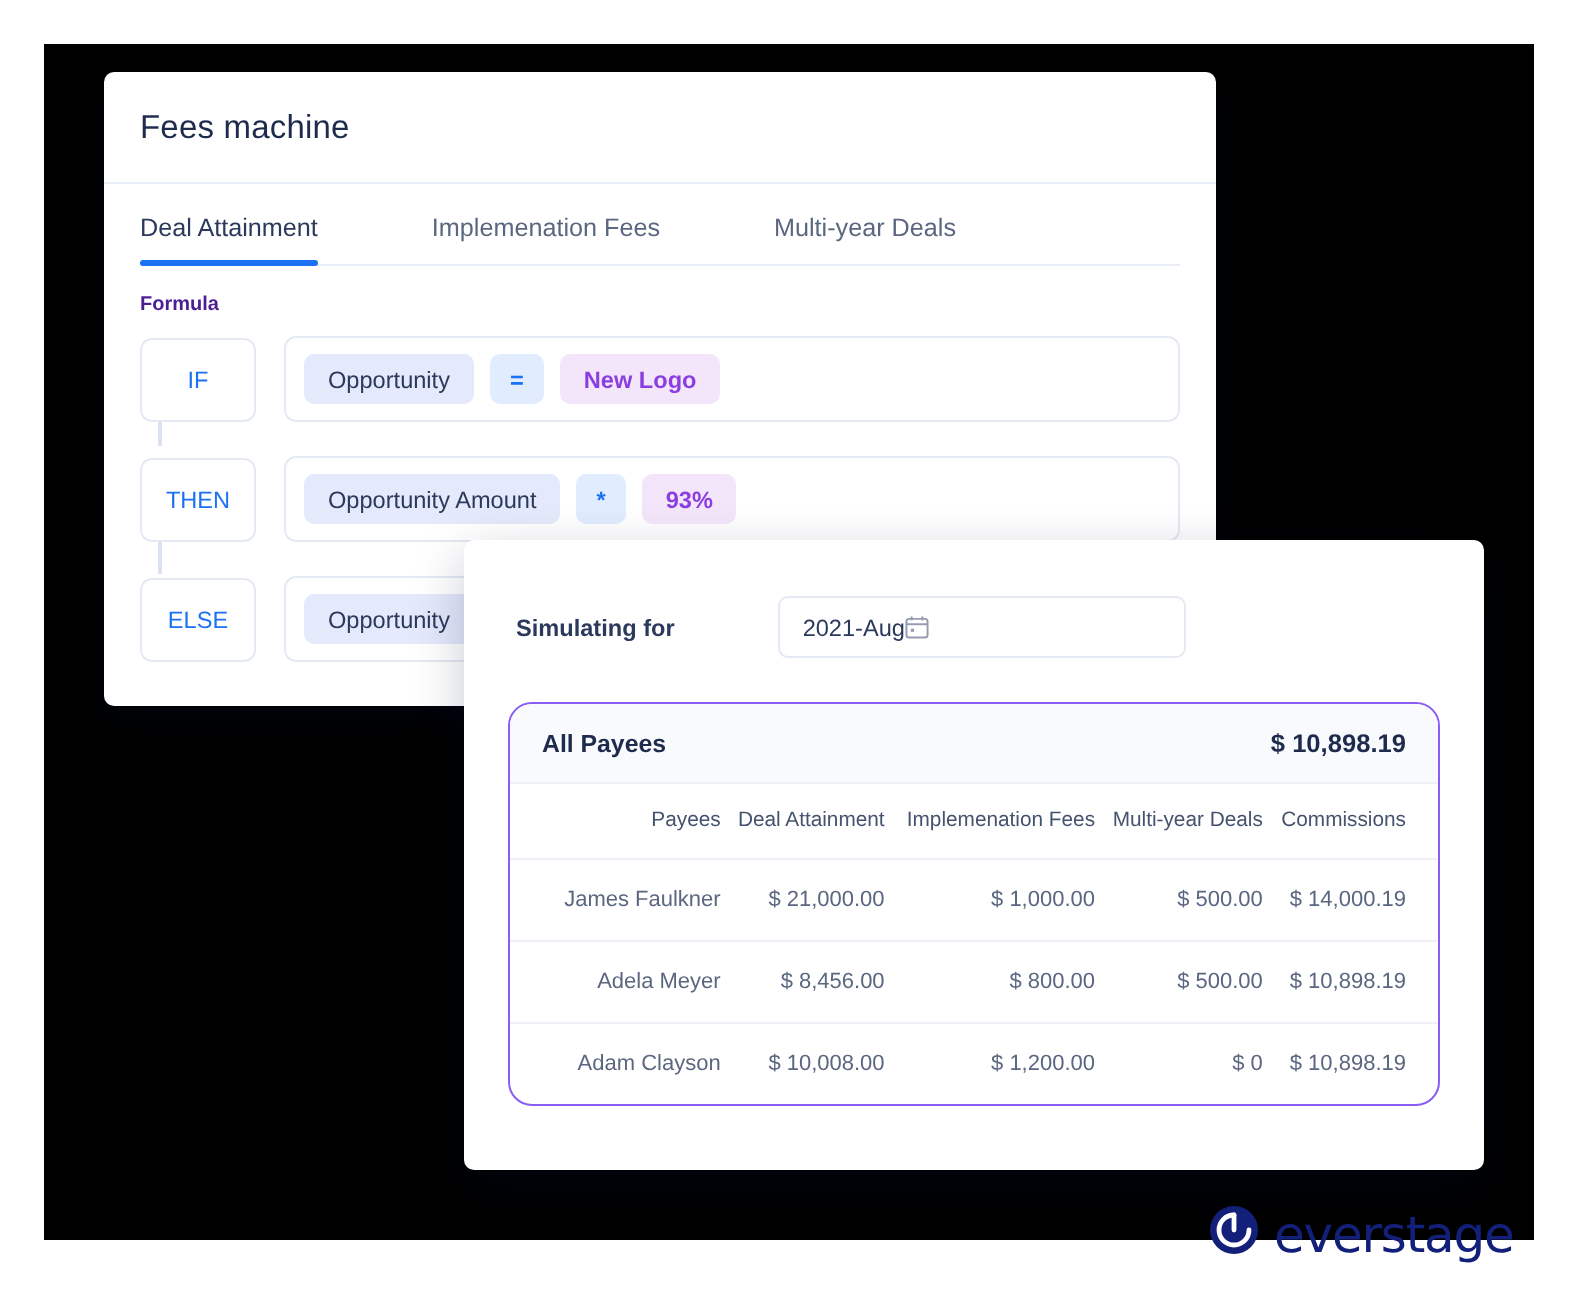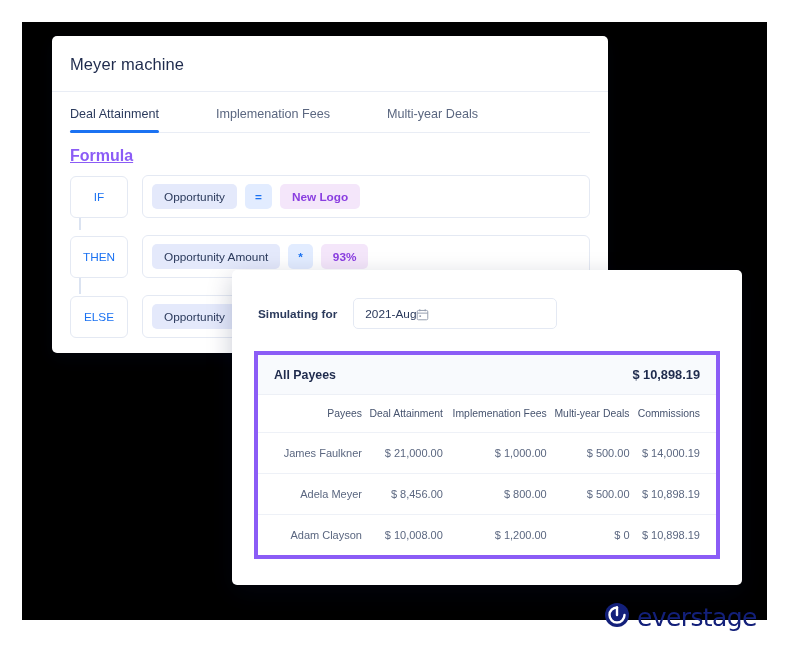--- a/index.html
+++ b/index.html
@@ -78,25 +78,24 @@
     background: #1b72f2;
     border-radius: 2px;
   }
   .tabs-underline {
     height: 1px;
     background: #e9edf5;
     margin: 0 18px 0 18px;
   }
 
   .formula-label {
-    font-size: 16px;
+    font-size: 10px;
     font-weight: bold;
-    color: #8b5cf6;
+    color: #4c1d95;
     padding: 14px 0 0 18px;
-    text-decoration: underline;
   }
 
   
   .formula-area {
     position: relative;
     padding: 10px 18px 0 18px;
   }
   .frow {
     display: flex;
     align-items: center;
@@ -163,20 +162,21 @@
     background: #ffffff;
     border-radius: 5px;
     box-shadow: 0 8px 26px rgba(10,20,60,0.22);
     overflow: hidden;
   }
 
   .sim-bar {
     display: flex;
     align-items: center;
     padding: 28px 0 0 26px;
+    gap: 36px;
   }
   .sim-label {
     font-size: 11.8px;
     font-weight: bold;
     color: #2b3a5c;
     margin-right: 16px;
     white-space: nowrap;
   }
   .date-input {
     width: 182px;
@@ -202,22 +202,22 @@
     border: none;
     border-radius: 5px;
     padding: 0 16px;
     cursor: pointer;
     font-family: inherit;
   }
 
   
   .table-wrap {
     margin: 22px 22px 0 22px;
-    border: 4px solid #8b5cf6;
-    border-radius: 0;
+    border: 1px solid #8b5cf6;
+    border-radius: 12px;
     overflow: hidden;
   }
   .total-row {
     display: flex;
     align-items: center;
     justify-content: space-between;
     background: #f8fAfd;
     padding: 12px 16px;
     border-bottom: 1px solid #edf0f6;
   }
@@ -262,21 +262,21 @@
   }
 </style>
 </head>
 <body>
 
 <div id="stage">
 
   <div id="backdrop"></div>
 
   <div id="main-card">
-    <div class="card-title">Meyer machine</div>
+    <div class="card-title">Fees machine</div>
     <div class="title-divider"></div>
 
     <div class="tabs">
       <div class="tab active">Deal Attainment</div>
       <div class="tab">Implemenation Fees</div>
       <div class="tab">Multi-year Deals</div>
     </div>
     <div class="tabs-underline"></div>
 
     <div class="formula-label">Formula</div>

